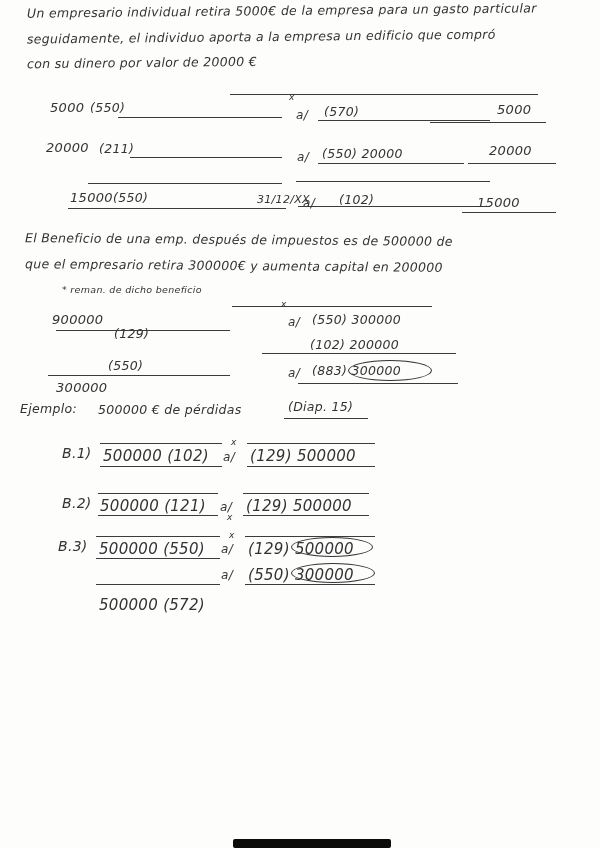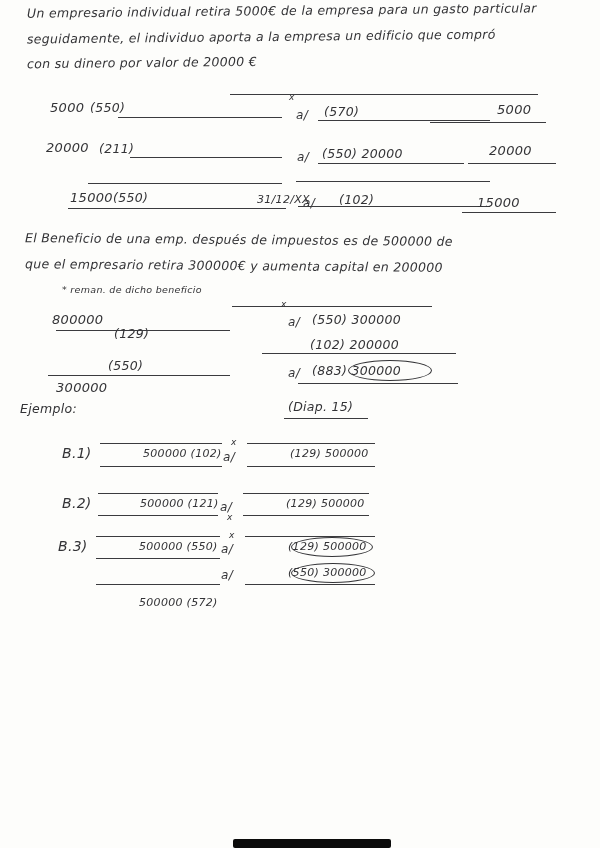--- a/index.html
+++ b/index.html
@@ -7,21 +7,21 @@
   body {
     background:#fdfdfb;
     font-family:"DejaVu Sans", sans-serif;
     position:relative;
     overflow:hidden;
   }
   .page { position:absolute; inset:0; }
   .hw { font-style:italic; color:#333336; letter-spacing:.3px; }
   .t { position:absolute; white-space:nowrap; }
   .para { font-size:12.5px; }
-  .ent { font-size:11px;margin-left:40px; }
+  .ent { font-size:15px; }
   .amt { font-size:13px; }
   .acc { font-size:12.5px; }
   .amark { font-size:12px; }
   .xmark { font-size:9px; }
   .date { font-size:11px; }
   .note { font-size:9.5px; }
   .blabel { font-size:14px; }
   .ln { position:absolute; height:1.3px; background:#3b3b3e; }
   .oval { position:absolute; border:1.4px solid #333336; border-radius:50%; background:transparent; }
   .bar { position:absolute; background:#0b0b0b; border-radius:2px; }
@@ -66,40 +66,41 @@
   <div class="t hw amark" style="left:303px; top:196px;">a/</div>
   <div class="t hw acc" style="left:339px; top:192px;">(102)</div>
   <div class="ln" style="left:298px; top:206px; width:192px;"></div>
   <div class="t hw amt" style="left:477px; top:195px;">15000</div>
   <div class="ln" style="left:462px; top:212px; width:94px;"></div>
 
   <div class="t hw para tilt2" style="left:25px; top:232px;">El Beneficio de una emp. después de impuestos es de 500000 de</div>
   <div class="t hw para tilt2" style="left:25px; top:258px;">que el empresario retira 300000€ y aumenta capital en 200000</div>
   <div class="t hw note" style="left:62px; top:284px;">* reman. de dicho beneficio</div>
 
-  <div class="t hw amt" style="left:52px; top:312px;">800000</div>
+  <div class="t hw amt" style="left:52px; top:312px;">900000</div>
   <div class="t hw acc" style="left:114px; top:326px;">(129)</div>
   <div class="ln" style="left:56px; top:330px; width:174px;"></div>
   <div class="ln" style="left:232px; top:306px; width:200px;"></div>
   <div class="t hw xmark" style="left:281px; top:299px;">x</div>
   <div class="t hw amark" style="left:288px; top:315px;">a/</div>
   <div class="t hw acc" style="left:312px; top:312px;">(550) 300000</div>
 
   <div class="t hw acc" style="left:310px; top:337px;">(102) 200000</div>
   <div class="ln" style="left:262px; top:353px; width:194px;"></div>
 
   <div class="t hw amt" style="left:56px; top:357px;margin-top:23px;">300000</div>
   <div class="t hw acc" style="left:108px; top:358px;">(550)</div>
   <div class="ln" style="left:48px; top:375px; width:182px;"></div>
   <div class="t hw amark" style="left:288px; top:366px;">a/</div>
   <div class="t hw acc" style="left:312px; top:363px;">(883) 300000</div>
   <div class="oval" style="left:348px; top:360px; width:84px; height:21px;"></div>
   <div class="ln" style="left:298px; top:383px; width:160px;"></div>
 
   <div class="t hw para" style="left:20px; top:401px;">Ejemplo:</div>
+  <div class="t hw para" style="left:98px; top:402px;">500000 € de pérdidas</div>
   <div class="t hw para" style="left:288px; top:399px;">(Diap. 15)</div>
   <div class="ln" style="left:284px; top:418px; width:84px;"></div>
 
   <div class="t hw blabel" style="left:62px; top:445px;">B.1)</div>
   <div class="ln" style="left:100px; top:443px; width:122px;"></div>
   <div class="t hw ent" style="left:103px; top:447px;">500000 (102)</div>
   <div class="ln" style="left:100px; top:466px; width:122px;"></div>
   <div class="t hw xmark" style="left:231px; top:437px;">x</div>
   <div class="t hw amark" style="left:223px; top:450px;">a/</div>
   <div class="ln" style="left:247px; top:443px; width:128px;"></div>

